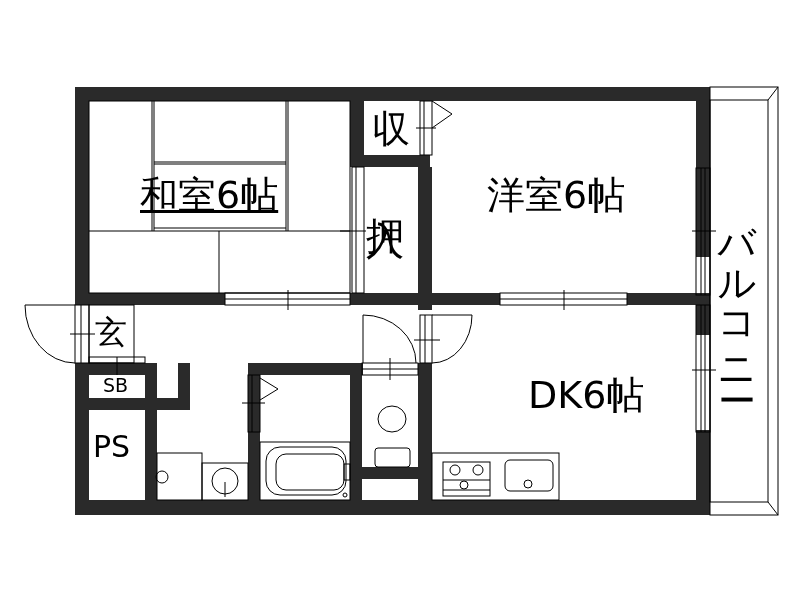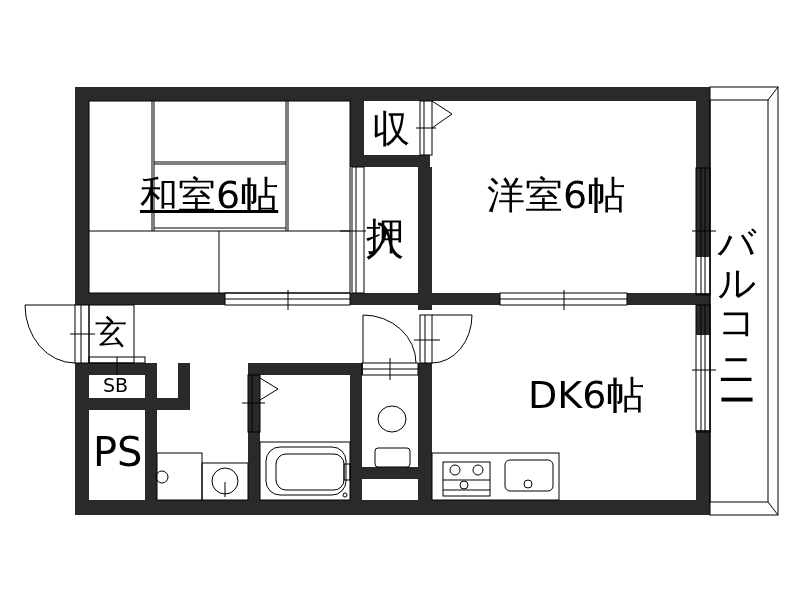--- a/index.html
+++ b/index.html
@@ -139,14 +139,14 @@
   </g>
 </svg>
 
 <div class="lbl big" style="left:140px;top:176px;text-decoration:underline;">和室6帖</div>
 <div class="lbl big" style="left:487px;top:176px;">洋室6帖</div>
 <div class="lbl big" style="left:504px;top:376px;margin-left:24px;">DK6帖</div>
 <div class="lbl big" style="left:372px;top:110px;">収</div>
 <div class="lbl vert" style="left:366px;top:188px;">押入</div>
 <div class="lbl" style="left:95px;top:316px;font-size:32px;">玄</div>
 <div class="lbl" style="left:103px;top:376px;font-size:19px;">SB</div>
-<div class="lbl" style="left:93px;top:432px;font-size:40px;">PS</div>
+<div class="lbl" style="left:93px;top:432px;font-size:30px;">PS</div>
 <div class="lbl vert" style="left:718px;top:200px;">バルコニー</div>
 
 </body></html>

